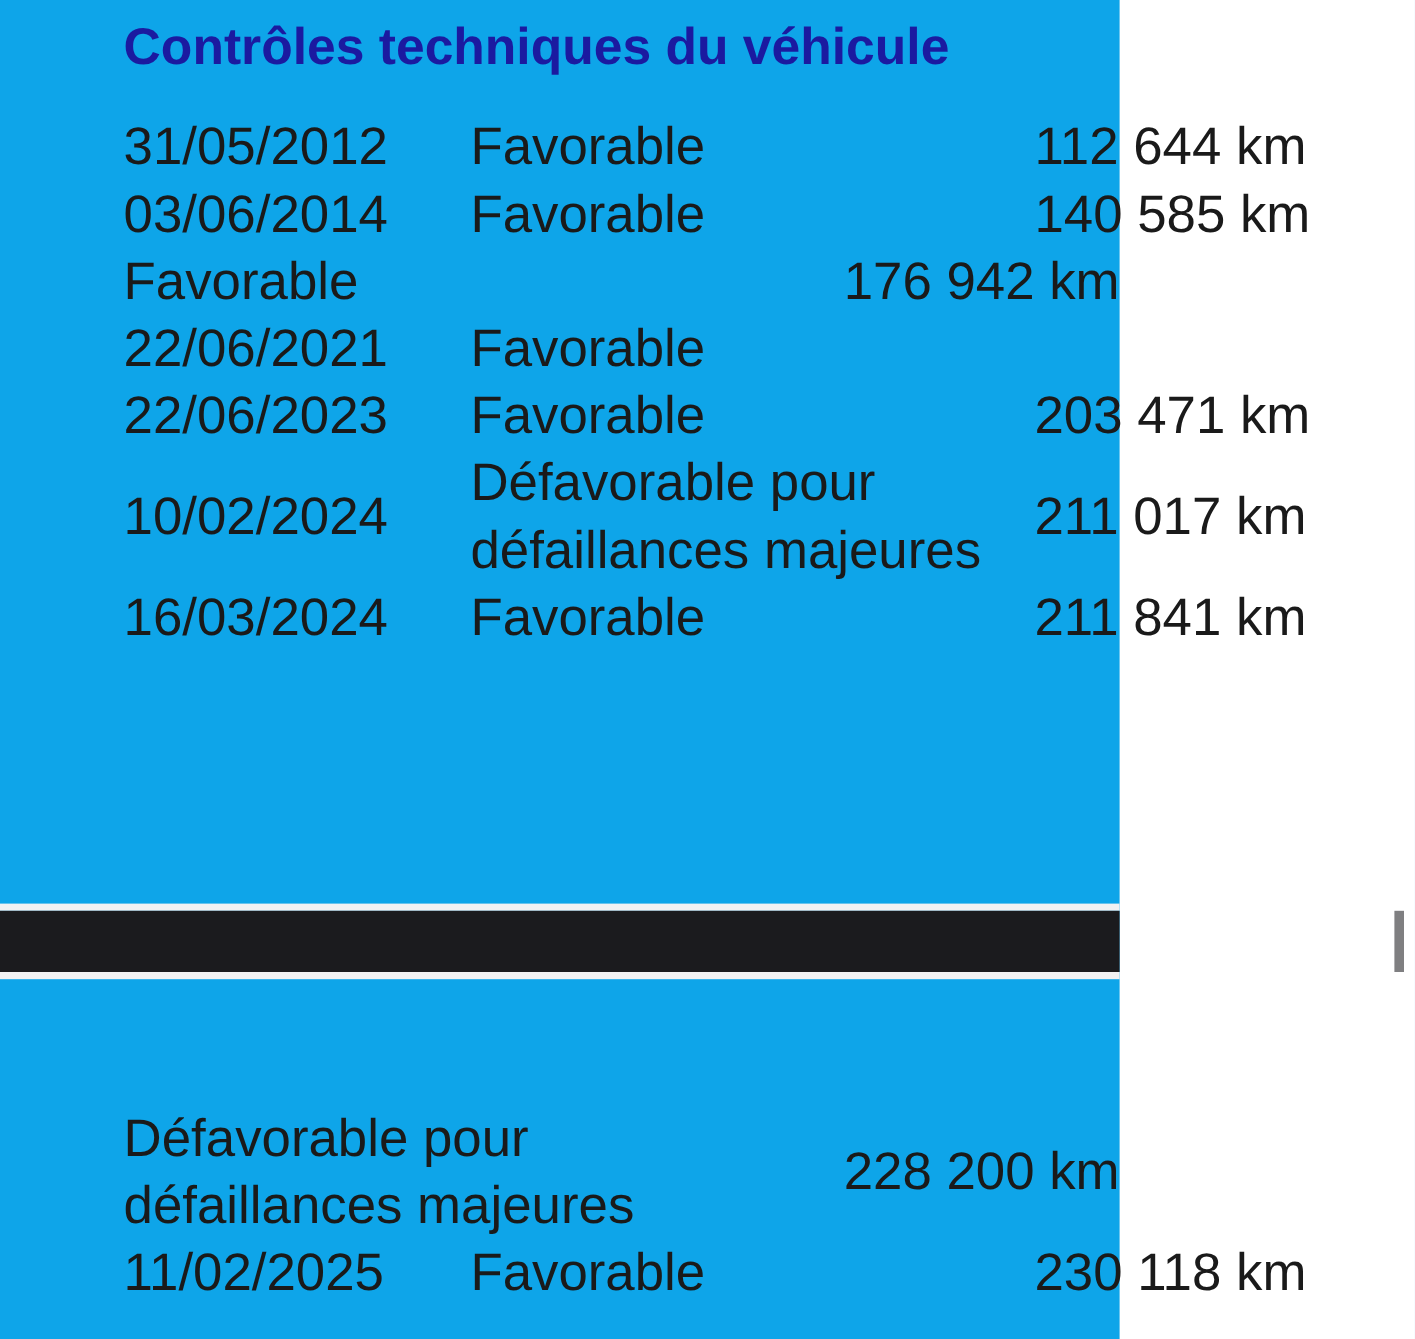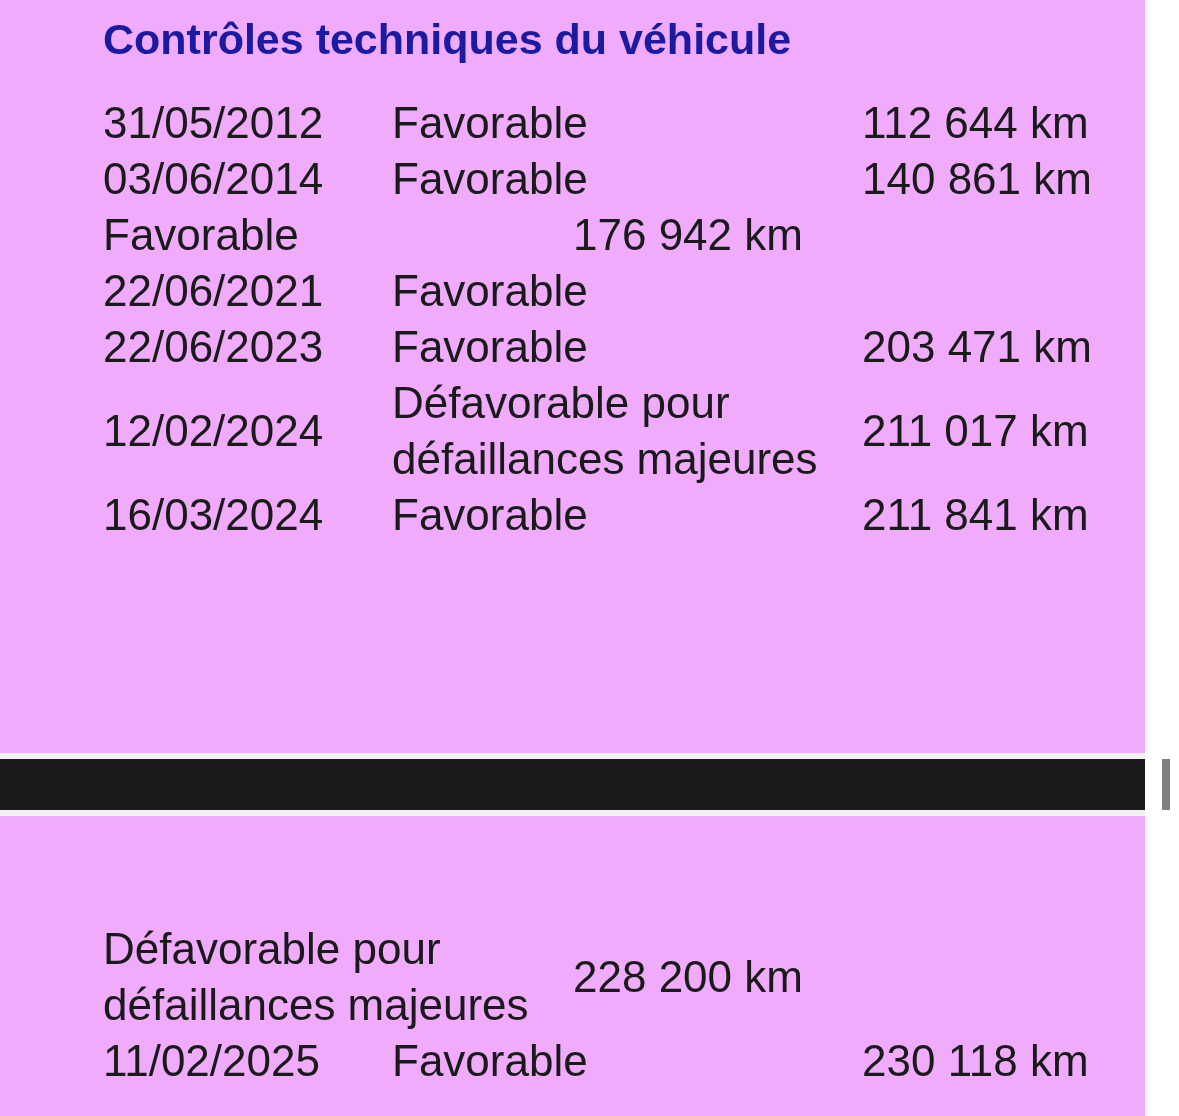--- a/index.html
+++ b/index.html
@@ -1,21 +1,21 @@
 <!DOCTYPE html>
 <html><head>
 <meta charset="utf-8">
 <style>
   * { margin: 0; padding: 0; box-sizing: border-box; }
   html, body { width: 1179px; height: 1116px; background: #ffffff; overflow: hidden; }
   body {
     font-family: "Liberation Sans", sans-serif;
     color: #1a1a1a;
   }
-  .page { width: 1145px; height: 1116px; background: #f0abfc; position: relative; }
+  .page { width: 933px; height: 1116px; background: #0ea5e9; position: relative; }
 
   .page-title {
     padding: 14px 0 0 103px;
     font-size: 43px;
     line-height: 50px;
     font-weight: bold;
     color: #1b1aa0;
     letter-spacing: 0px;
   }
 
@@ -23,21 +23,21 @@
     padding-left: 103px;
     font-size: 44px;
   }
   .table-top { margin-top: 31px; }
   .table-bottom { margin-top: 105px; }
 
   .row { display: flex; align-items: center; min-height: 56px; }
   .cell { line-height: 56px; }
   .cell.date { width: 289px; flex: 0 0 289px; }
   .cell.result { width: 470px; flex: 0 0 470px; }
-  .cell.km { flex: 1 1 auto; text-align: left; white-space: nowrap; }
+  .cell.km { flex: 1 1 auto; text-align: right; white-space: nowrap; }
 
   .divider { margin-top: 210px; }
   .divider .strip { height: 6px; background: #f2f2f3; }
   .divider .bar { height: 51px; background: #1b1b1e; position: relative; }
   .divider .thumb {
     position: absolute;
     left: 1162px;
     top: 0;
     width: 8px;
     height: 51px;
@@ -53,37 +53,37 @@
 
   <div class="inspection-table table-top">
     <div class="row">
       <div class="cell date">31/05/2012</div>
       <div class="cell result">Favorable</div>
       <div class="cell km">112 644 km</div>
     </div>
     <div class="row">
       <div class="cell date">03/06/2014</div>
       <div class="cell result">Favorable</div>
-      <div class="cell km">140 861 km</div>
+      <div class="cell km">140 585 km</div>
     </div>
     <div class="row">
       <div class="cell result">Favorable</div>
       <div class="cell km">176 942 km</div>
     </div>
     <div class="row">
       <div class="cell date">22/06/2021</div>
       <div class="cell result">Favorable</div>
     </div>
     <div class="row">
       <div class="cell date">22/06/2023</div>
       <div class="cell result">Favorable</div>
       <div class="cell km">203 471 km</div>
     </div>
     <div class="row">
-      <div class="cell date">12/02/2024</div>
+      <div class="cell date">10/02/2024</div>
       <div class="cell result">Défavorable pour défaillances majeures</div>
       <div class="cell km">211 017 km</div>
     </div>
     <div class="row">
       <div class="cell date">16/03/2024</div>
       <div class="cell result">Favorable</div>
       <div class="cell km">211 841 km</div>
     </div>
   </div>
 

